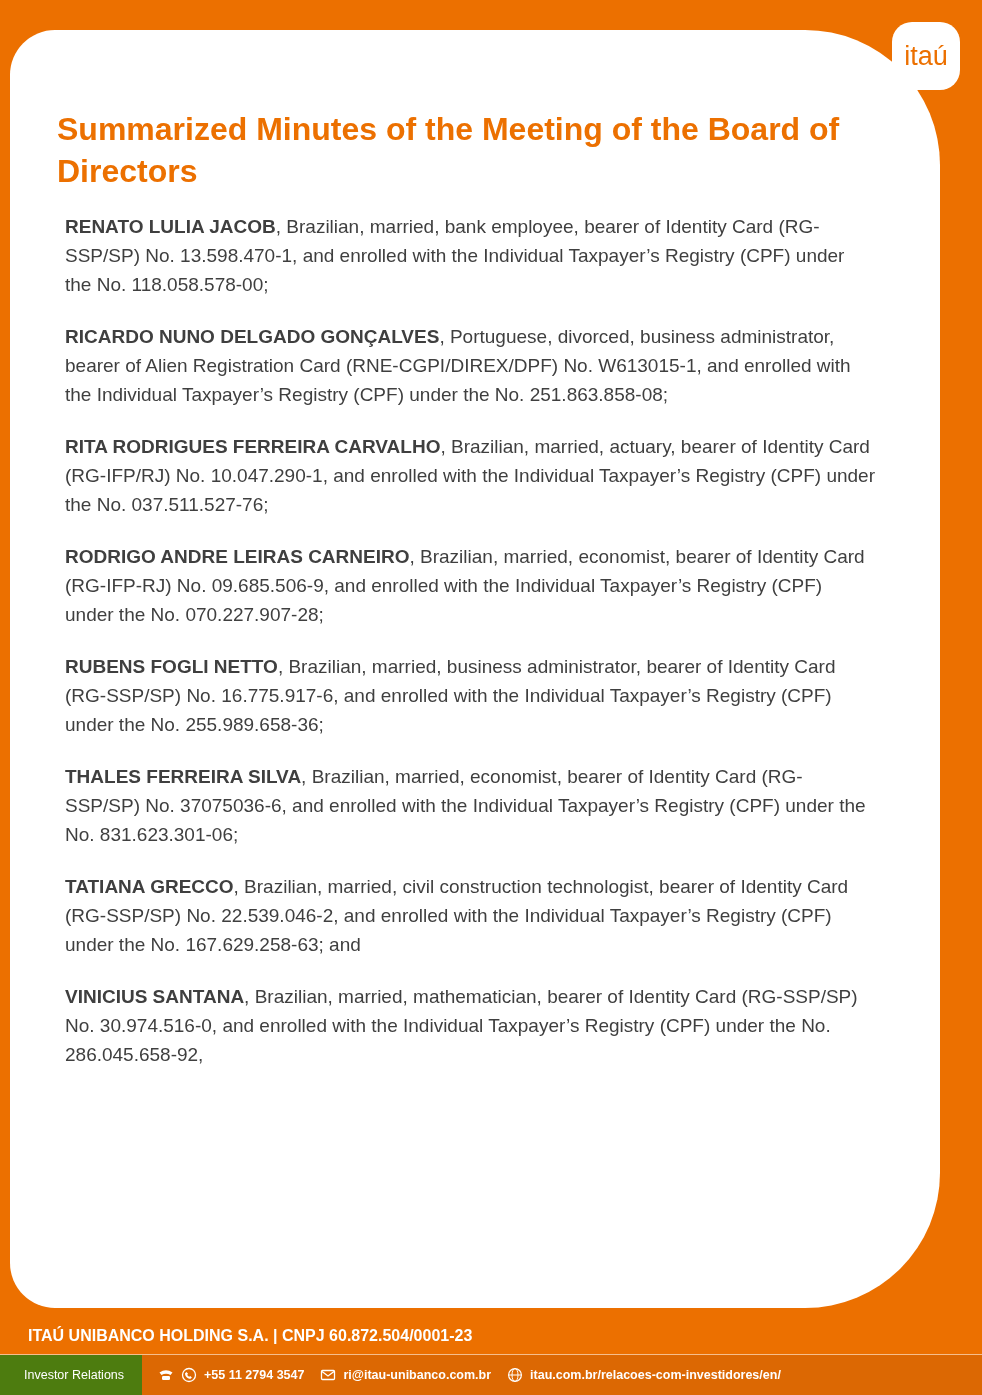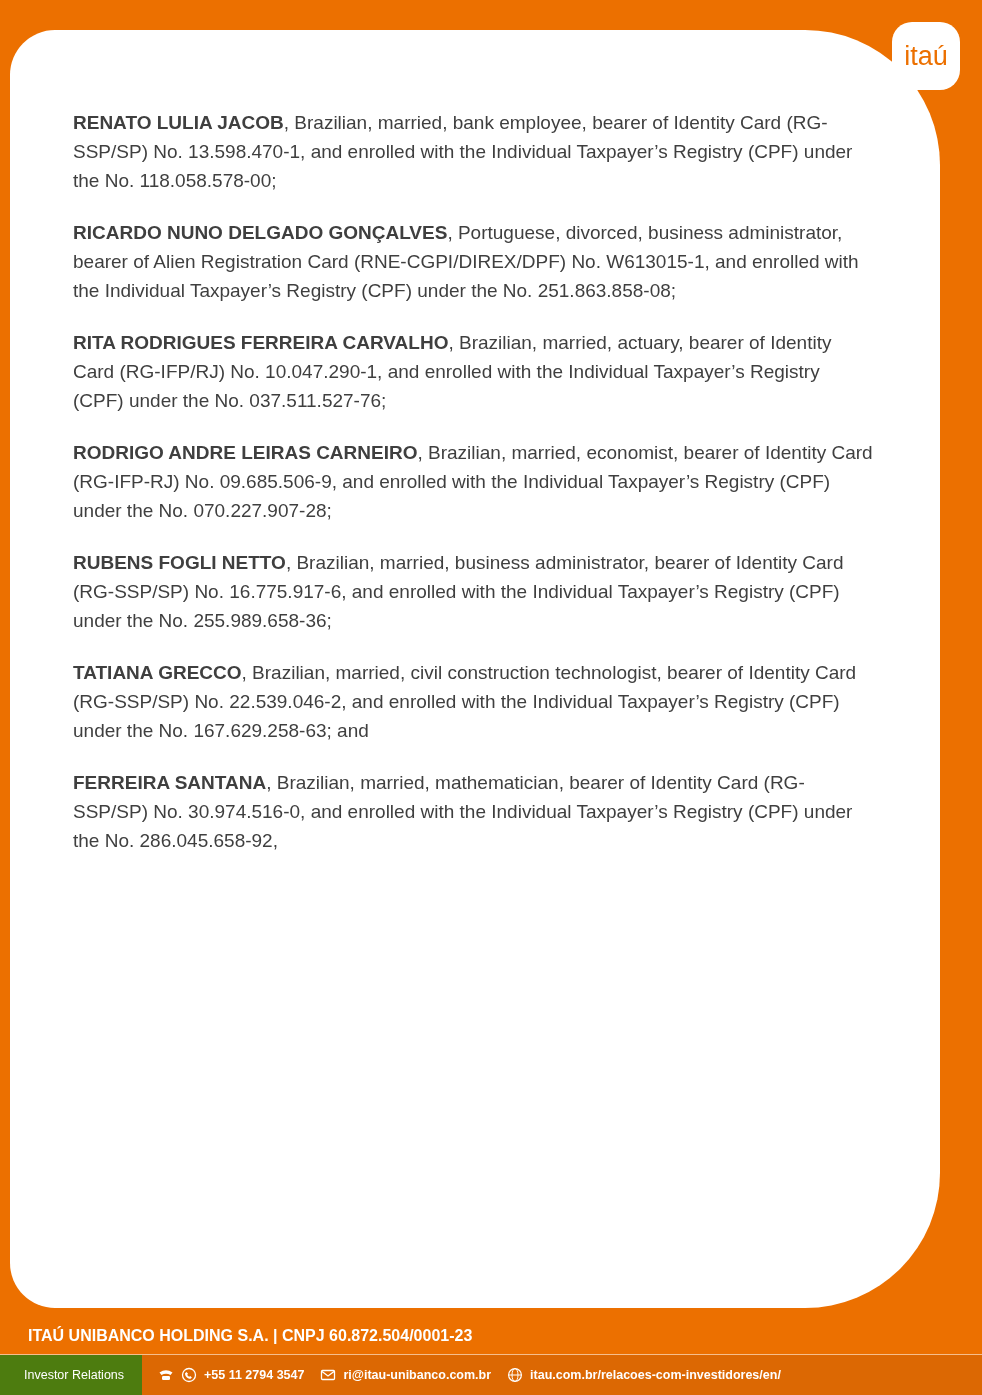--- a/index.html
+++ b/index.html
@@ -20,21 +20,21 @@
     color:#EC7000;font-weight:normal;font-size:27px;letter-spacing:0px;
   }
   .content{
     position:absolute;left:57px;top:108px;width:818px;
     color:#3f3f3f;font-size:19px;line-height:29px;
   }
   .title{
     color:#EC7000;font-weight:bold;font-size:32px;line-height:42px;
     margin:0 0 20px 0;
   }
-  .content p{margin:0 0 23px 16px;}
+  .content p{margin:0 0 23px 8px;}
   .pname{font-weight:bold;}
   
   .footer-company{
     position:absolute;left:28px;top:1327px;
     color:#ffffff;font-size:16px;font-weight:bold;
   }
   .footer-divider{
     position:absolute;left:0;top:1354px;width:982px;height:1px;
     background:rgba(255,255,255,0.55);
   }
@@ -57,35 +57,37 @@
 </head>
 <body>
 
 <div class="card"></div>
 
 <div class="logo">
   <span>itaú</span>
 </div>
 
 <div class="content">
+  <h1 class="title">Summarized Minutes of the Meeting of the Board of Directors</h1>
 
   <p><span class="pname">RENATO LULIA JACOB</span><span>, Brazilian, married, bank employee, bearer of Identity Card (RG-SSP/SP) No. 13.598.470-1, and enrolled with the Individual Taxpayer’s Registry (CPF) under the No. 118.058.578-00;</span></p>
 
   <p><span class="pname">RICARDO NUNO DELGADO GONÇALVES</span><span>, Portuguese, divorced, business administrator, bearer of Alien Registration Card (RNE-CGPI/DIREX/DPF) No. W613015-1, and enrolled with the Individual Taxpayer’s Registry (CPF) under the No. 251.863.858-08;</span></p>
 
   <p><span class="pname">RITA RODRIGUES FERREIRA CARVALHO</span><span>, Brazilian, married, actuary, bearer of Identity Card (RG-IFP/RJ) No. 10.047.290-1, and enrolled with the Individual Taxpayer’s Registry (CPF) under the No. 037.511.527-76;</span></p>
 
   <p><span class="pname">RODRIGO ANDRE LEIRAS CARNEIRO</span><span>, Brazilian, married, economist, bearer of Identity Card (RG-IFP-RJ) No. 09.685.506-9, and enrolled with the Individual Taxpayer’s Registry (CPF) under the No. 070.227.907-28;</span></p>
 
   <p><span class="pname">RUBENS FOGLI NETTO</span><span>, Brazilian, married, business administrator, bearer of Identity Card (RG-SSP/SP) No. 16.775.917-6, and enrolled with the Individual Taxpayer’s Registry (CPF) under the No. 255.989.658-36;</span></p>
 
+  <p><span class="pname">THALES FERREIRA SILVA</span><span>, Brazilian, married, economist, bearer of Identity Card (RG-SSP/SP) No. 37075036-6, and enrolled with the Individual Taxpayer’s Registry (CPF) under the No. 831.623.301-06;</span></p>
 
   <p><span class="pname">TATIANA GRECCO</span><span>, Brazilian, married, civil construction technologist, bearer of Identity Card (RG-SSP/SP) No. 22.539.046-2, and enrolled with the Individual Taxpayer’s Registry (CPF) under the No. 167.629.258-63; and</span></p>
 
-  <p><span class="pname">FERREIRA SANTANA</span><span>, Brazilian, married, mathematician, bearer of Identity Card (RG-SSP/SP) No. 30.974.516-0, and enrolled with the Individual Taxpayer’s Registry (CPF) under the No. 286.045.658-92,</span></p>
+  <p><span class="pname">VINICIUS SANTANA</span><span>, Brazilian, married, mathematician, bearer of Identity Card (RG-SSP/SP) No. 30.974.516-0, and enrolled with the Individual Taxpayer’s Registry (CPF) under the No. 286.045.658-92,</span></p>
 
 </div>
 
 <div class="footer-company">ITAÚ UNIBANCO HOLDING S.A. | CNPJ 60.872.504/0001-23</div>
 <div class="footer-divider"></div>
 
 <div class="footer-bar">
   <div class="ir-segment">
     <span style="font-weight:normal;">Investor Relations</span>
   </div>

